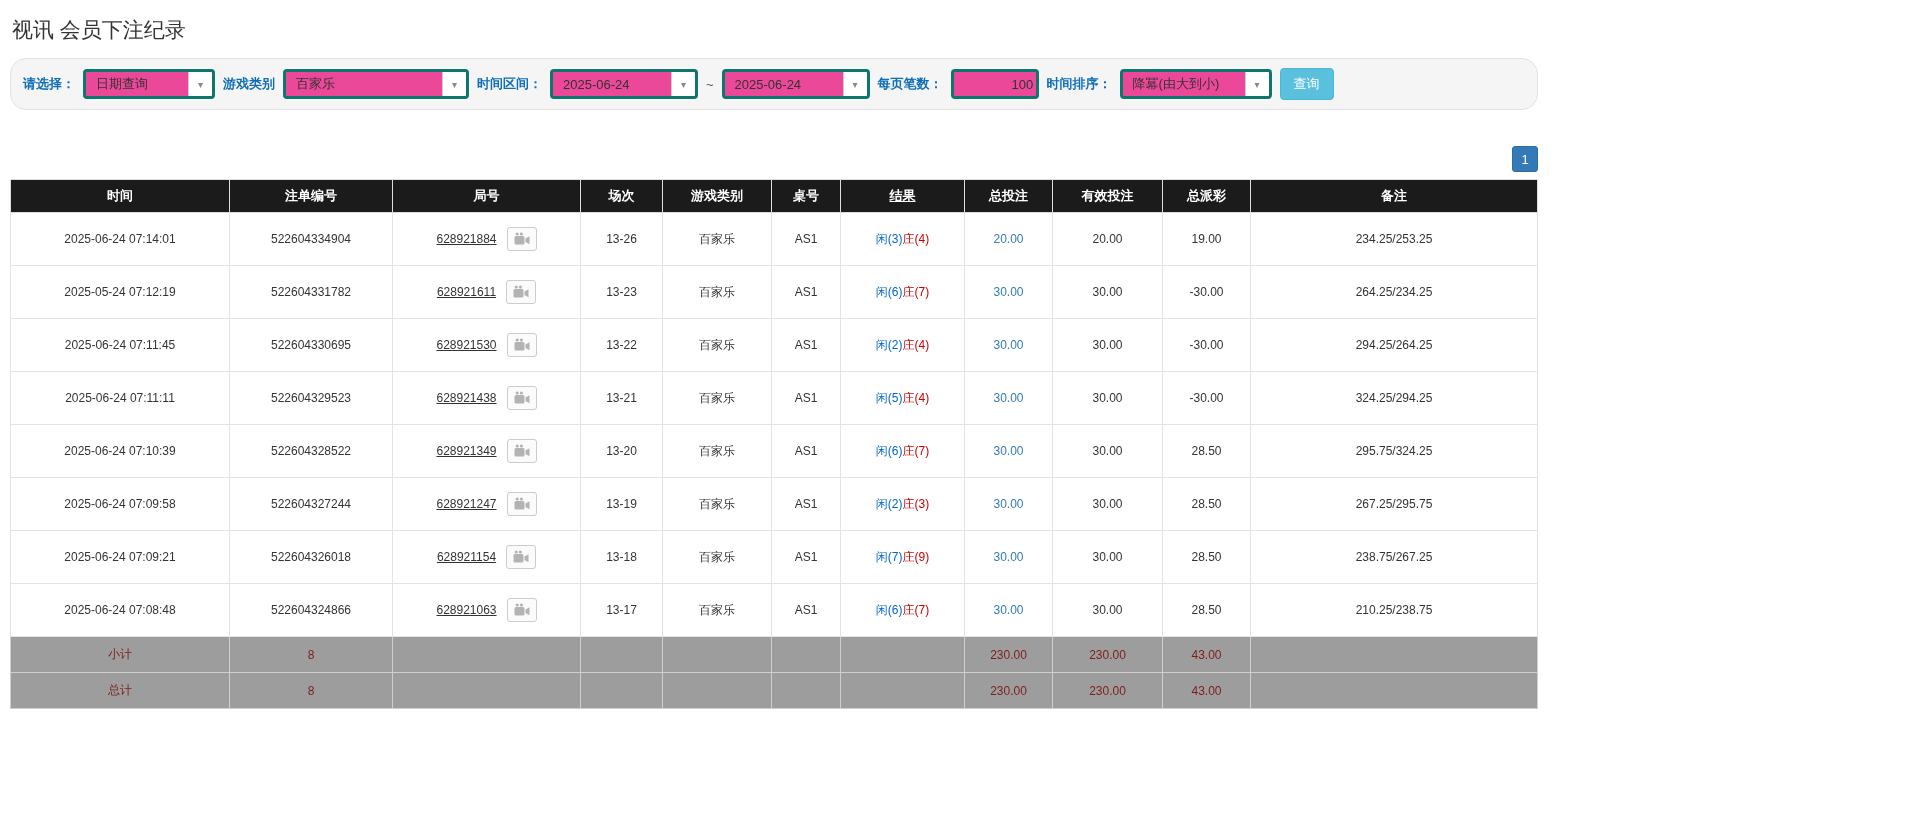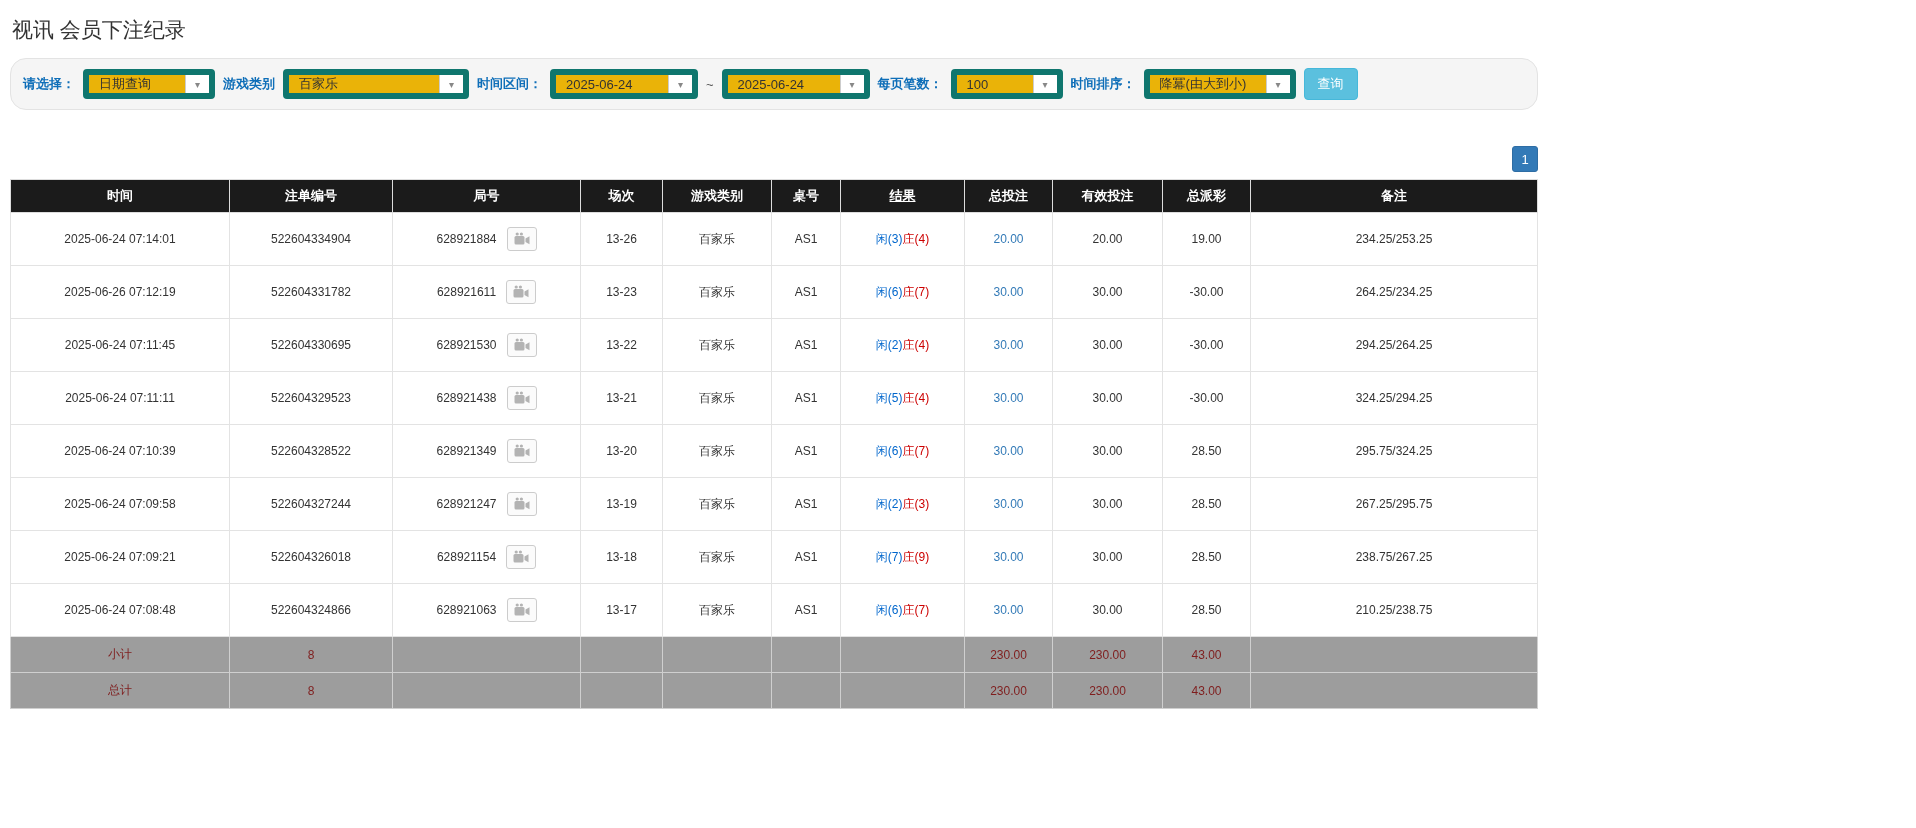--- a/index.html
+++ b/index.html
@@ -33,22 +33,22 @@
   }
   .flabel {
     color: var(--filter-label, #0e6eb8);
     font-weight: 700;
     font-size: 13px;
   }
   .select {
     display: inline-flex;
     align-items: center;
     justify-content: space-between;
-    background: #eab308;
-    border: 6px solid #0f766e;
+    background: #ec4899;
+    border: 3px solid #0f766e;
     border-radius: 4px;
     height: 30px;
     font-size: 13px;
     color: #333;
     cursor: pointer;
     overflow: hidden;
   }
   .sel-val { padding: 0 10px; }
   .caret {
     width: 24px;
@@ -57,21 +57,21 @@
     align-items: center;
     justify-content: center;
     border-left: 1px solid #ccc;
     color: #888;
     font-size: 10px;
     background: #fff;
   }
   .w132 { width: 132px; }
   .w186 { width: 186px; }
   .w148 { width: 148px; }
-  .w88  { width: 112px; }
+  .w88  { width: 88px; padding-left: 48px; }
   .w152 { width: 152px; }
   .tilde { color: #555; font-size: 13px; }
   .btn-search {
     background: var(--info-button, #5bc0de);
     border: 1px solid #46b8da;
     color: #fff;
     font-size: 13px;
     padding: 6px 13px;
     border-radius: 4px;
     cursor: pointer;
@@ -145,21 +145,21 @@
   .bet-table th:nth-child(7)  { width: 124px; text-decoration: underline; }
   .bet-table th:nth-child(8)  { width: 88px;  }
   .bet-table th:nth-child(9)  { width: 110px; }
   .bet-table th:nth-child(10) { width: 88px;  }
 
   .res-player { color: var(--result-player, #0066cc); }
   .res-banker { color: var(--result-banker, #cc0000); }
   .total-bet  { color: var(--accent-blue, #337ab7); cursor: pointer; }
   .neg        { color: var(--negative, #ee0000); }
 
-  .round-cell-inner { display: inline-flex; align-items: center; gap: 10px; }
+  .round-cell-inner { display: inline-flex; align-items: center; gap: 10px; text-decoration: underline; }
   .video-btn {
     width: 30px;
     height: 24px;
     background: #fbfbfb;
     border: 1px solid #ccc;
     border-radius: 3px;
     display: inline-flex;
     align-items: center;
     justify-content: center;
     cursor: pointer;
@@ -260,21 +260,21 @@
           <td>13-26</td>
           <td>百家乐</td>
           <td>AS1</td>
           <td><span class="res-player">闲(3)</span><span class="res-banker">庄(4)</span></td>
           <td><span class="total-bet">20.00</span></td>
           <td>20.00</td>
           <td>19.00</td>
           <td>234.25/253.25</td>
         </tr>
         <tr>
-          <td>2025-06-26 07:12:19</td>
+          <td>2025-05-24 07:12:19</td>
           <td>522604331782</td>
           <td><span class="round-cell-inner">
               <span>628921611</span>
               <button class="video-btn">
                 <svg width="16" height="14" viewBox="0 0 16 14" aria-hidden="true">
                   <circle cx="3.2" cy="2" r="1.6"></circle>
                   <circle cx="7.4" cy="2" r="1.6"></circle>
                   <rect x="0.5" y="4" width="10" height="8.5" rx="1.5"></rect>
                   <path d="M11.5 6.5 L15.5 4.2 V12.3 L11.5 10 Z"></path>
                 </svg>

